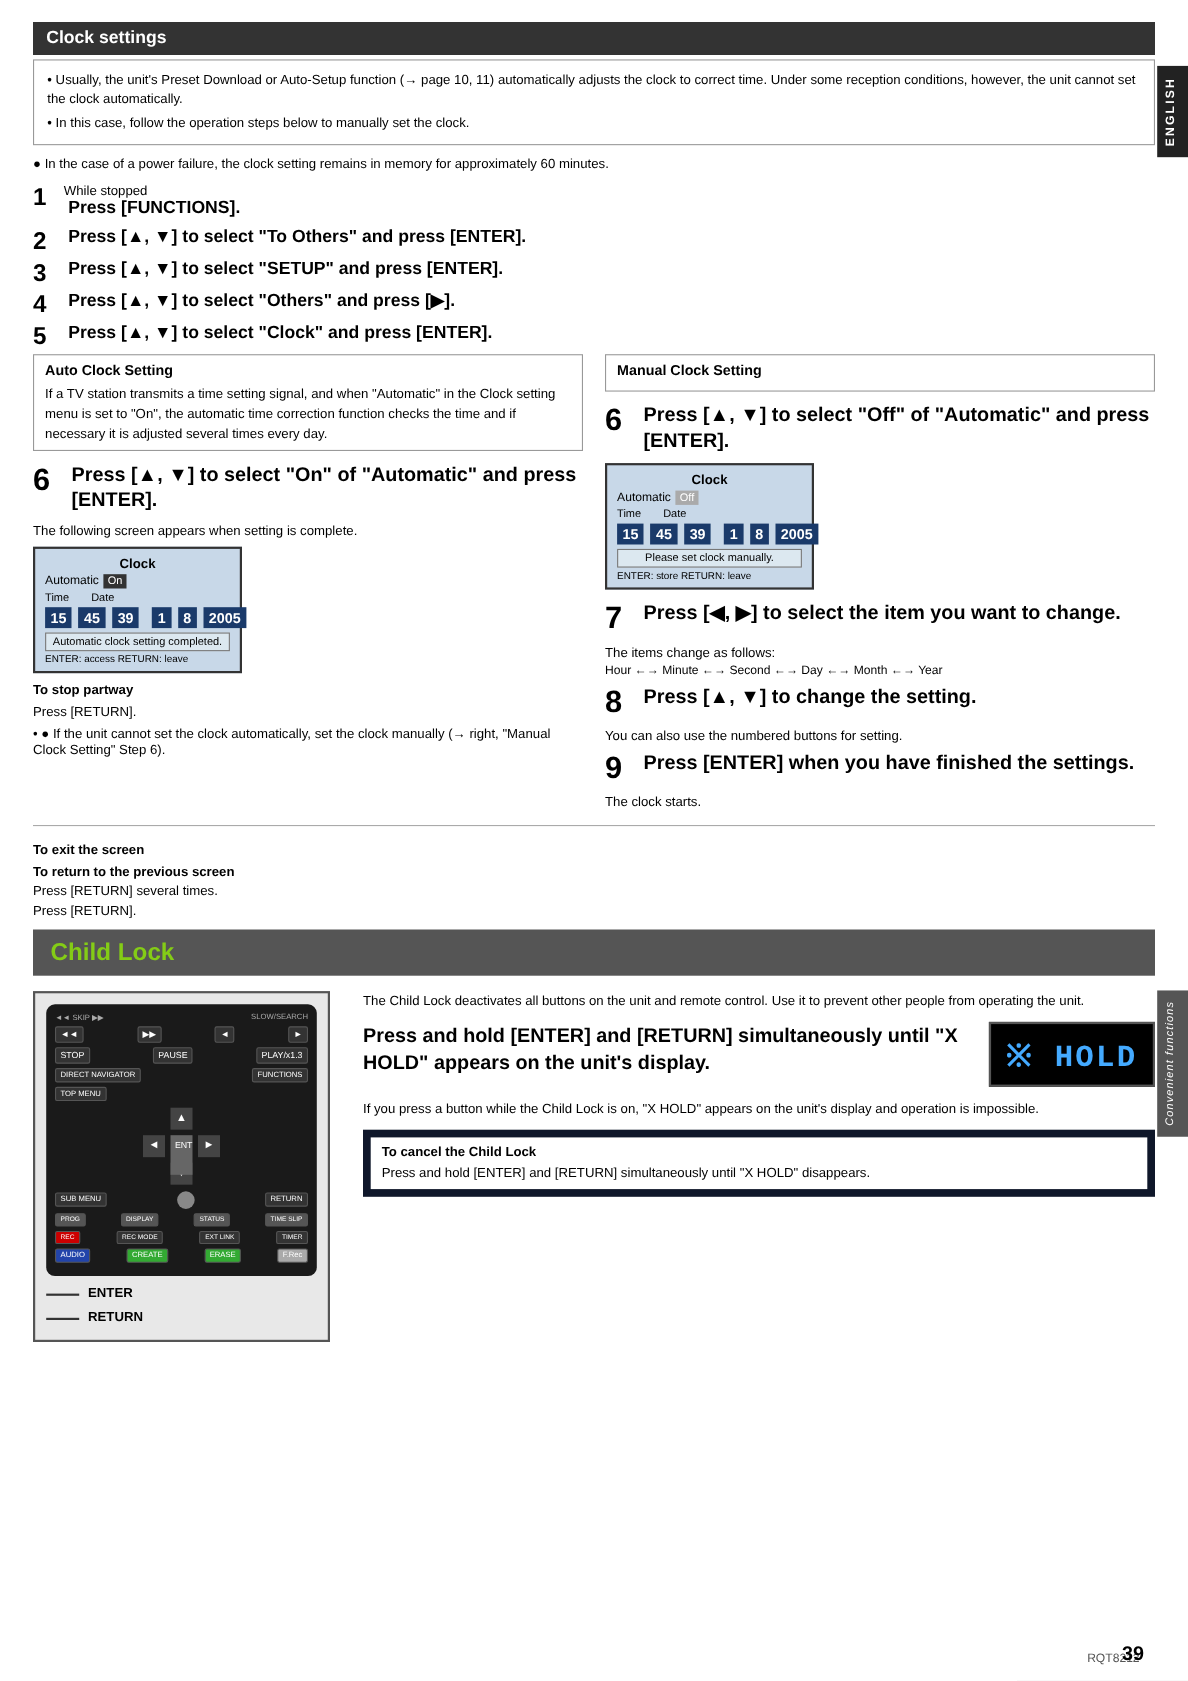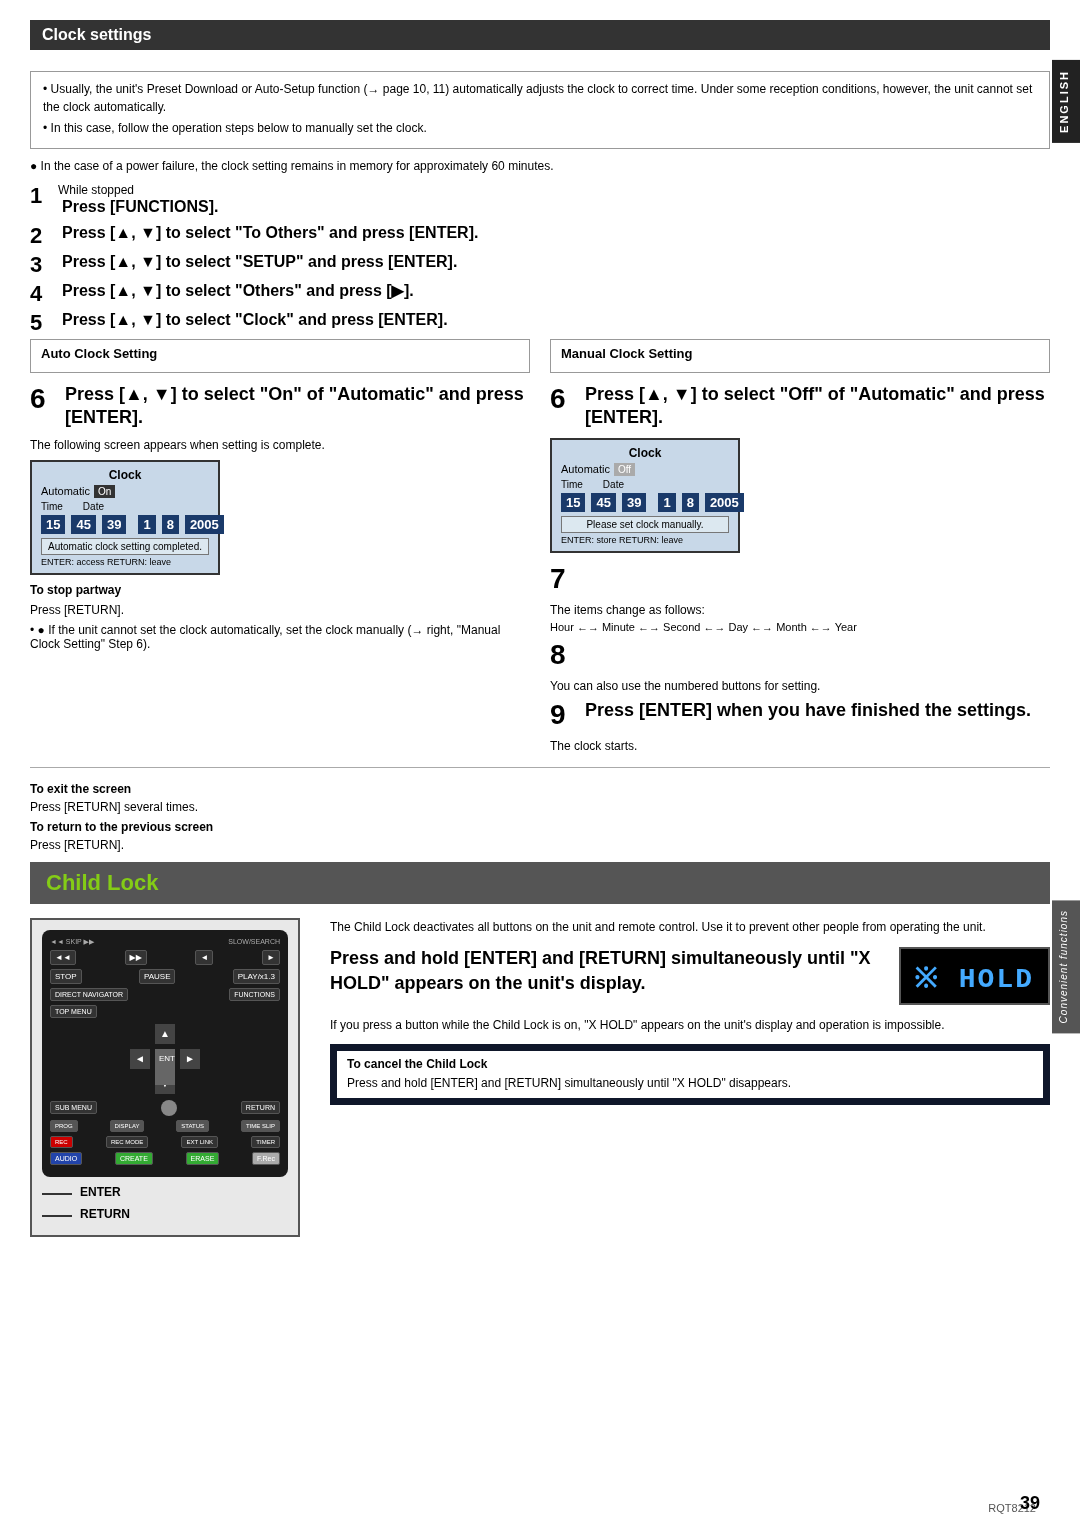--- a/index.html
+++ b/index.html
@@ -34,21 +34,21 @@
       padding: 10px 6px;
       letter-spacing: 2px;
     }
     
     .section-header {
       background: #333;
       color: #fff;
       font-size: 16px;
       font-weight: bold;
       padding: 6px 12px;
-      margin-bottom: 21px;
+      margin-bottom: 4px;
     }
     .info-box {
       border: 1px solid #999;
       padding: 8px 12px;
       margin-bottom: 10px;
       font-size: 12px;
       line-height: 1.5;
     }
     .info-box p { margin-bottom: 3px; }
     .note-text {
@@ -294,20 +294,21 @@
         <span class="step-num">5</span>
         <div class="step-text">Press [▲, ▼] to select "Clock" and press [ENTER].</div>
       </div>
     </div>
 
     <div class="two-col">
 
       <div class="col-left">
         <div class="col-box">
           <div class="col-box-title">Auto Clock Setting</div>
+          <div class="col-box-body">If a TV station transmits a time setting signal, and when "Automatic" in the Clock setting menu is set to "On", the automatic time correction function checks the time and if necessary it is adjusted several times every day.</div>
         </div>
 
         <div class="step-large">
           <span class="step-large-num">6</span>
           <div class="step-large-text">Press [▲, ▼] to select "On" of "Automatic" and press [ENTER].</div>
         </div>
         <div style="font-size:12px; margin-bottom:4px;">The following screen appears when setting is complete.</div>
 
         <div class="clock-display">
           <div class="clock-display-title">Clock</div>
@@ -367,42 +368,44 @@
             <span class="clock-num">1</span>
             <span class="clock-num">8</span>
             <span class="clock-num">2005</span>
           </div>
           <div class="clock-status">Please set clock manually.</div>
           <div style="font-size:9px; margin-top:2px;">ENTER: store  RETURN: leave</div>
         </div>
 
         <div class="step-large" style="margin-top:10px;">
           <span class="step-large-num">7</span>
+          <div class="step-large-text">Press [◀, ▶] to select the item you want to change.</div>
         </div>
         <div style="font-size:12px;">The items change as follows:</div>
         <div class="arrow-chain">Hour ←→ Minute ←→ Second ←→ Day ←→ Month ←→ Year</div>
 
         <div class="step-large">
           <span class="step-large-num">8</span>
+          <div class="step-large-text">Press [▲, ▼] to change the setting.</div>
         </div>
         <div style="font-size:12px; margin-bottom:6px;">You can also use the numbered buttons for setting.</div>
 
         <div class="step-large">
           <span class="step-large-num">9</span>
           <div class="step-large-text">Press [ENTER] when you have finished the settings.</div>
         </div>
         <div style="font-size:12px;">The clock starts.</div>
       </div>
     </div>
 
     <hr class="hr">
     <div class="footer-notes">
       <p><strong>To exit the screen</strong></p>
+      <p style="margin-top:6px;"><strong>To return to the previous screen</strong></p>
       <p>Press [RETURN] several times.</p>
-      <p style="margin-top:6px;"><strong>To return to the previous screen</strong></p>
       <p>Press [RETURN].</p>
     </div>
   </div>
 
   <div>
     <div class="child-lock-header">Child Lock</div>
 
     <div class="child-lock-body">
 
       <div class="child-lock-left">

